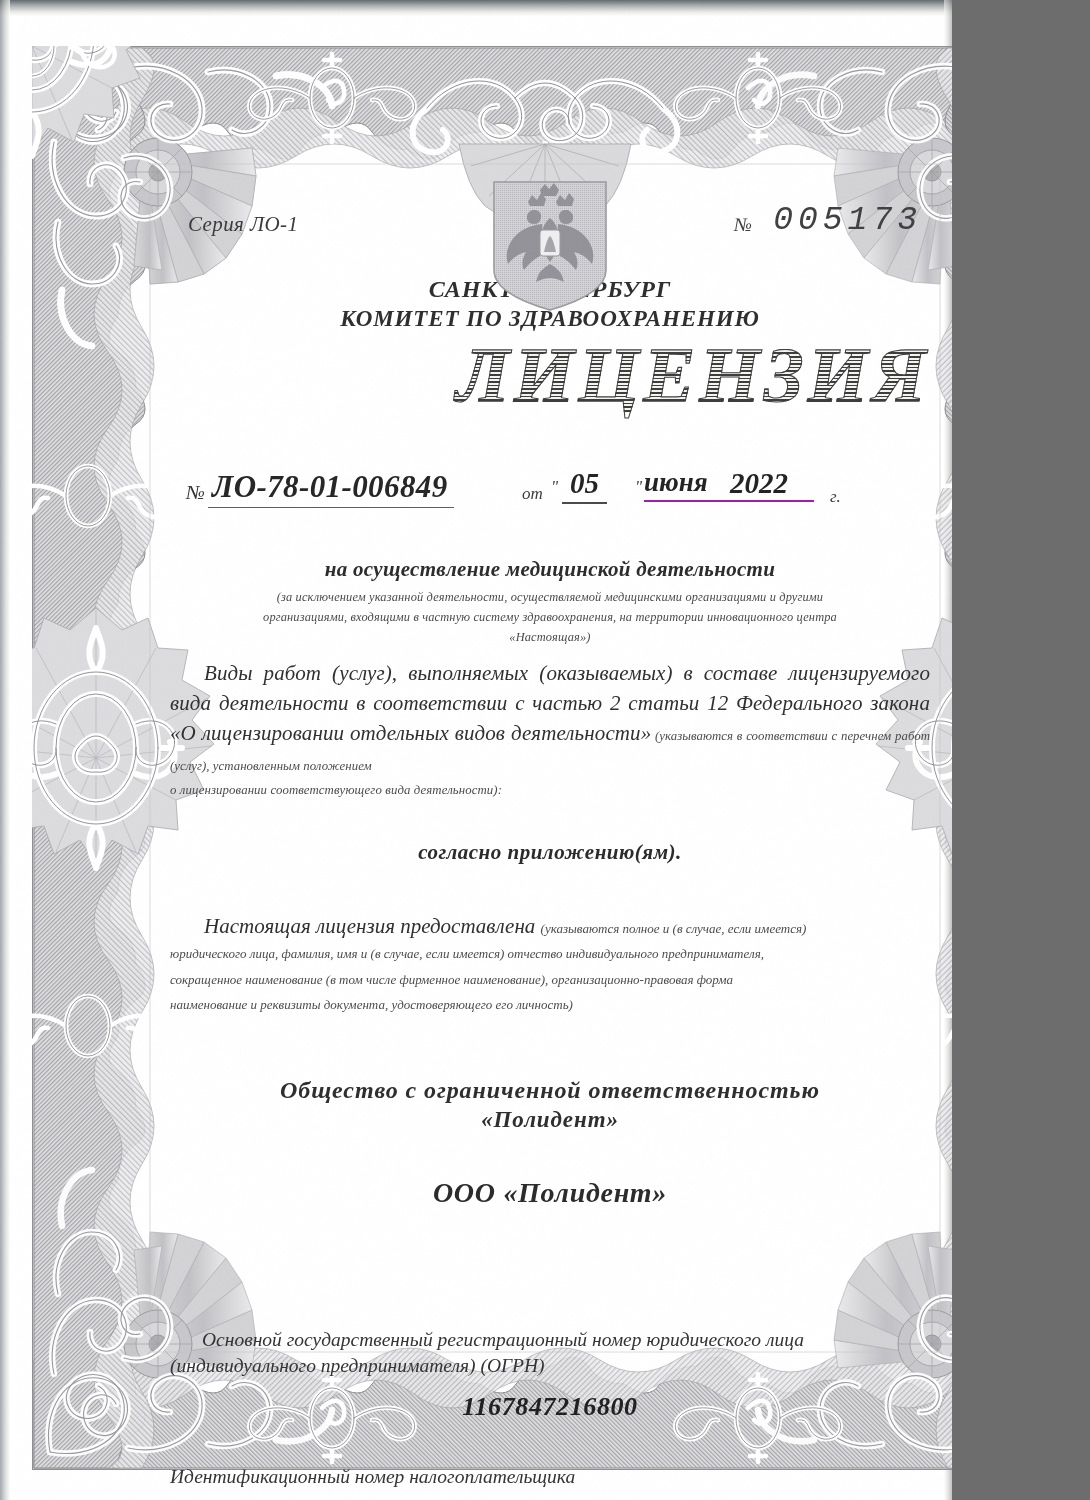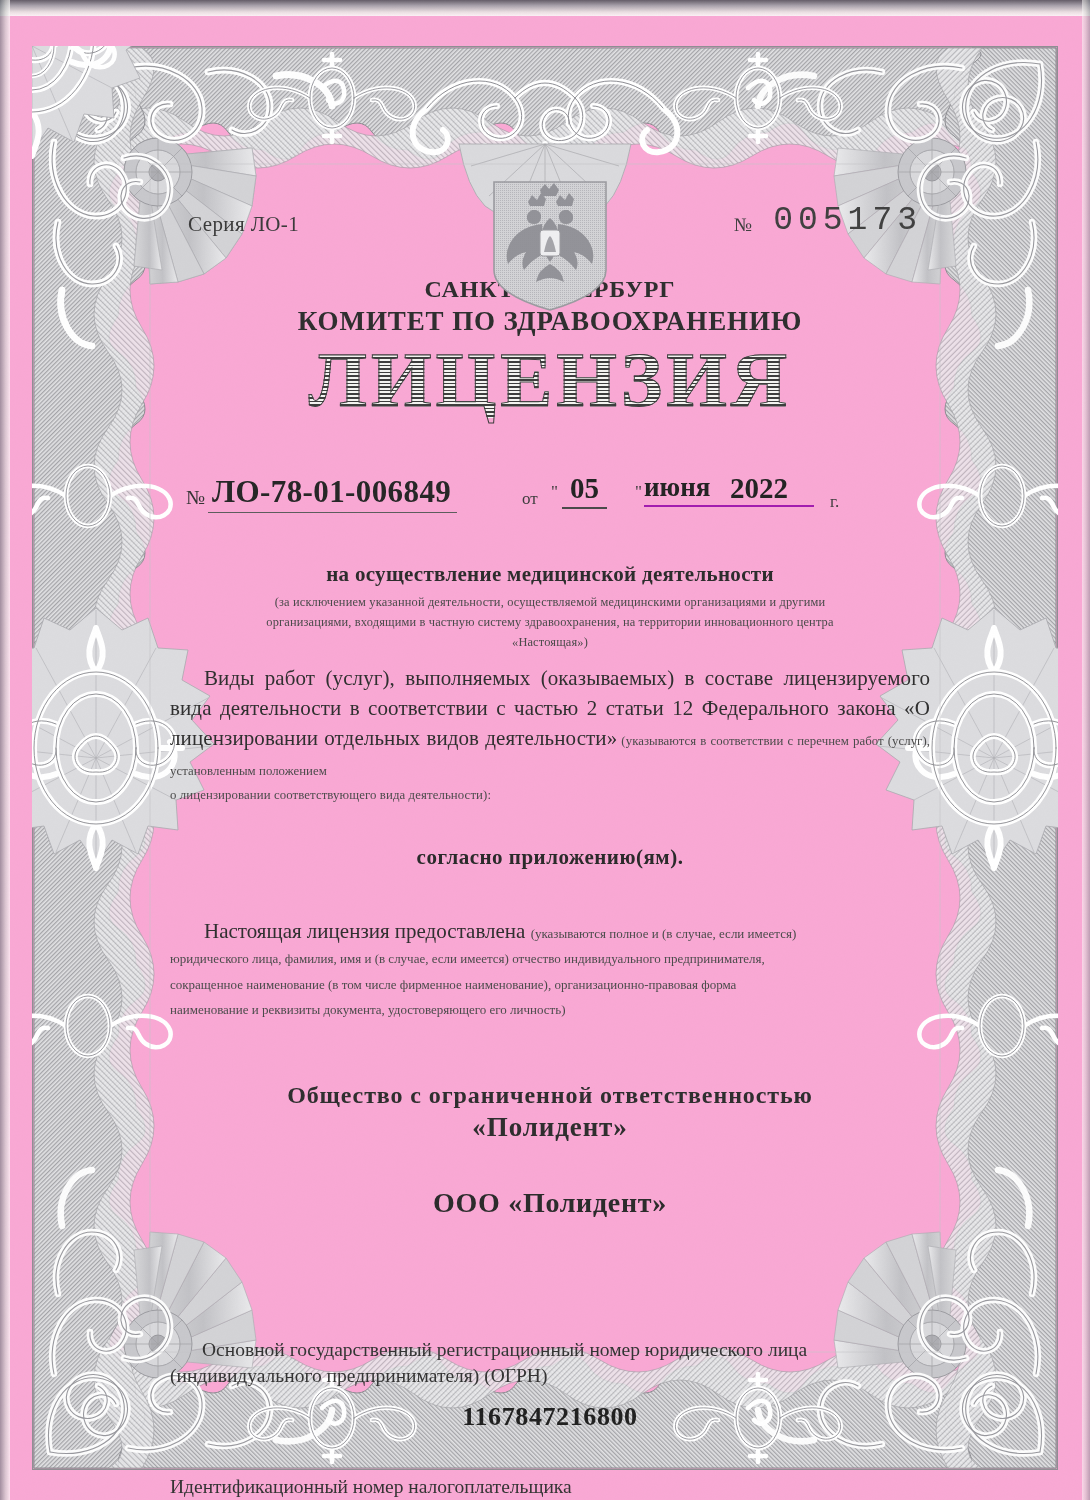--- a/index.html
+++ b/index.html
@@ -1,23 +1,24 @@
 <!DOCTYPE html>
 <html lang="ru"><head>
 <meta charset="utf-8">
 <title>Лицензия</title>
 <style>
   html,body{margin:0;padding:0;background:#6d6d6d;}
   body{font-family:"Liberation Serif",serif;}
 
   #page{
     position:relative;
-    width:1090px;height:1500px;
-    background:#f9a8d4;
+    width:952px;height:1500px;
+    background:#ffffff;
     overflow:hidden;
+    font-style:italic;
   }
 
   
   .scan-top-edge{
     position:absolute;left:0;top:0;width:1090px;height:16px;
     background:linear-gradient(180deg,#4a4f55 0%,#9aa0a4 35%,#e8e8e4 75%,#fdfdfb 100%);
     opacity:.85;
   }
   .scan-left-edge{
     position:absolute;left:0;top:0;width:10px;height:1500px;
@@ -63,24 +64,24 @@
   .numvalue{
     position:absolute;right:8px;top:52px;
     font-family:"Liberation Mono",monospace;
     font-size:33px;letter-spacing:5px;color:#404040;
   }
 
   .org-line1,.org-line2{
     text-align:center;font-weight:bold;color:#2e2e2e;
   }
   .org-line1{font-size:24px;letter-spacing:.9px;margin-top:6px;}
-  .org-line2{font-size:27px;letter-spacing:.9px;margin-top:3px;}
+  .org-line2{font-size:23px;letter-spacing:.9px;margin-top:3px;}
 
   .bigtitle{
-    text-align:center;
+    text-align:right;
     margin-top:6px;
     font-size:78px;
     font-weight:bold;
     letter-spacing:4px;
     line-height:.96;
     color:#5c5c5c;
     -webkit-text-stroke:1px #3c3c3c;
     background-image:repeating-linear-gradient(
         180deg,#3d3d3d 0px,#3d3d3d 1.6px,#f4f4f1 1.6px,#f4f4f1 3.6px);
     -webkit-background-clip:text;

